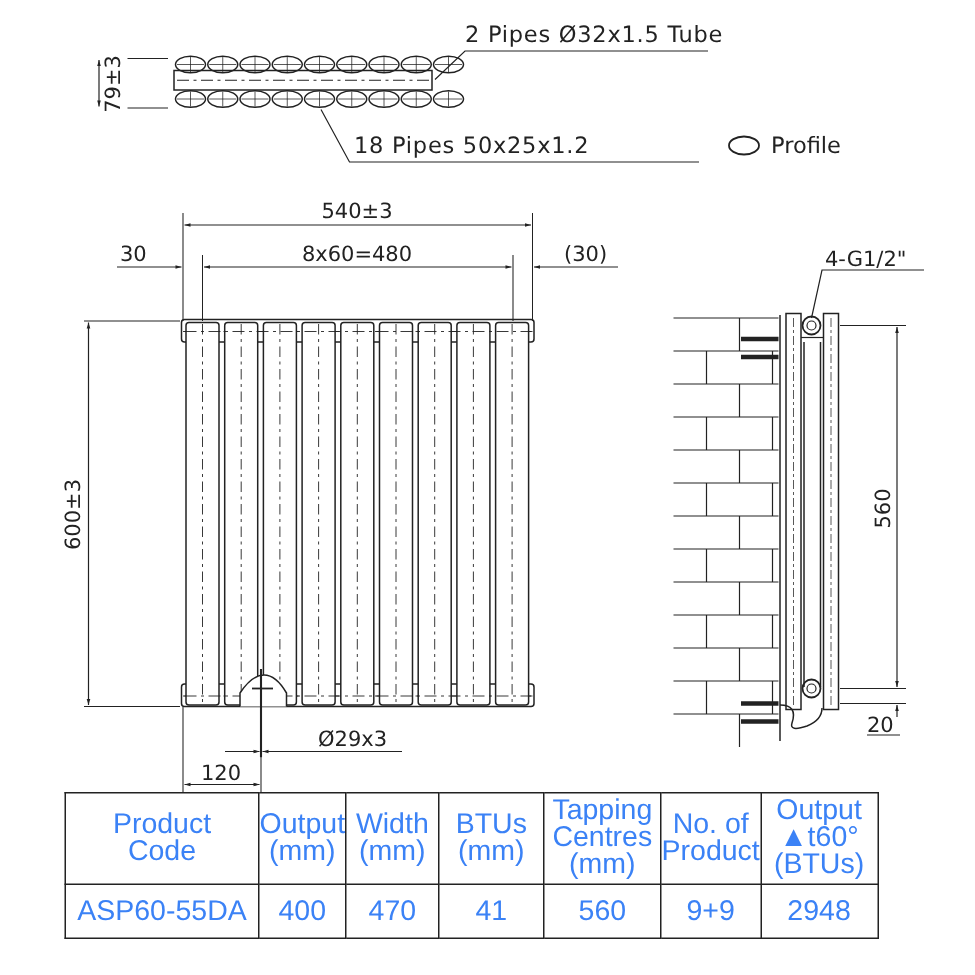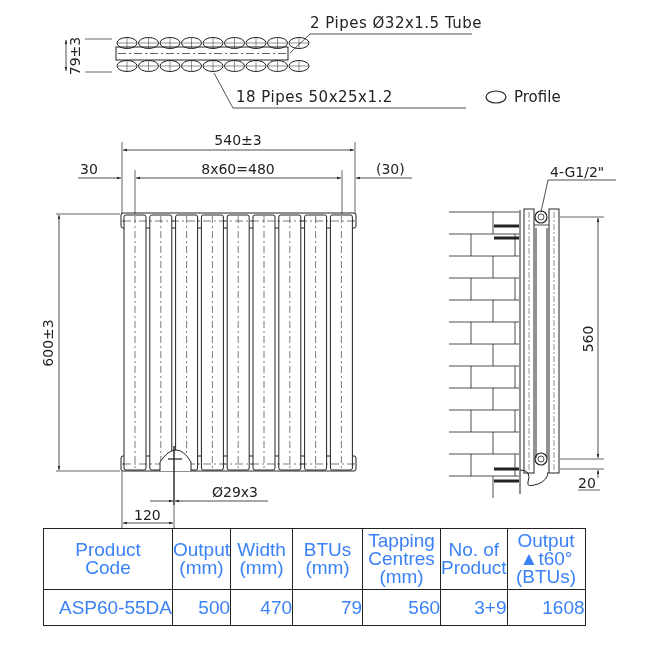--- a/index.html
+++ b/index.html
@@ -2,21 +2,21 @@
 <html><head>
   <meta charset="utf-8">
   <style>
     html, body { margin: 0; padding: 0; background: #ffffff; }
     body { width: 650px; height: 650px; position: relative; overflow: hidden; font-family: "DejaVu Sans", sans-serif; }
     #drawing { position: absolute; left: 0; top: 0; width: 650px; height: 530px; }
     #drawing text { font-family: "DejaVu Sans", sans-serif; fill: #222; }
     .spec-table { position: absolute; left: 43px; top: 528px; border-collapse: collapse; font-family: "Liberation Sans", sans-serif; font-size: 19px; color: #3b82f6; }
     .spec-table th, .spec-table td { border: 1px solid #222; text-align: center; font-weight: normal; padding: 0; }
     .spec-table th { height: 60px; line-height: 18px; }
-    .spec-table td { height: 35px; text-align: right; }
+    .spec-table td { height: 35px; }
     .ln { white-space: pre-line; display: block; }
   </style>
 </head>
 <body>
 
 <svg id="drawing" viewBox="0 0 650 530" xmlns="http://www.w3.org/2000/svg">
   <defs>
     <marker id="arr" viewBox="0 0 10 10" refX="10" refY="5" markerWidth="7" markerHeight="5" orient="auto-start-reverse">
       <path d="M0,2 L10,5 L0,8 z" fill="#222"></path>
     </marker>
@@ -261,21 +261,21 @@
         </th>
       <th style="width:77px">
           <span class="ln">Output
 ▲t60° (BTUs)</span>
         </th>
     </tr>
   </thead>
   <tbody>
     <tr>
       <td>ASP60-55DA</td>
-      <td>500</td>
+      <td>400</td>
       <td>470</td>
-      <td>79</td>
+      <td>41</td>
       <td>560</td>
-      <td>3+9</td>
-      <td>1608</td>
+      <td>9+9</td>
+      <td>2948</td>
     </tr>
   </tbody>
 </table>
 
 </body></html>

